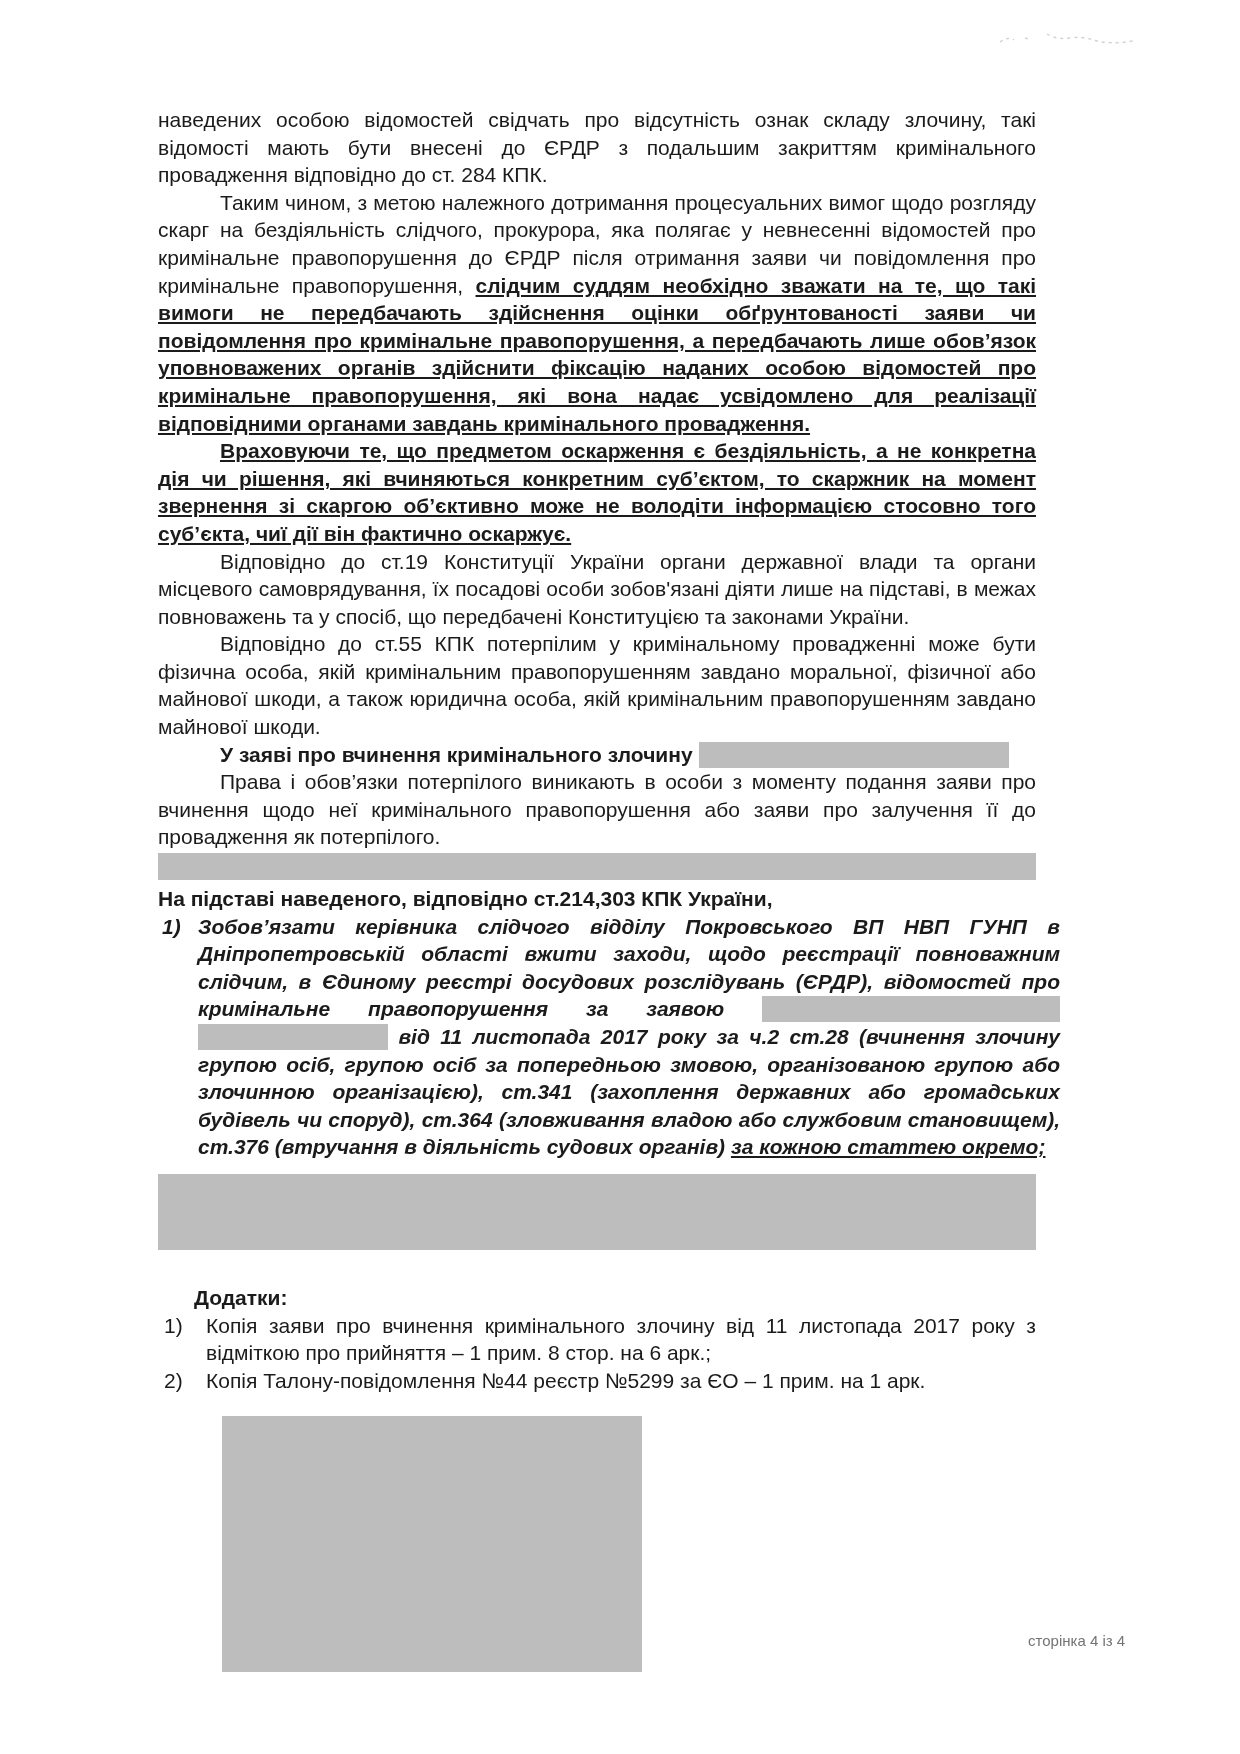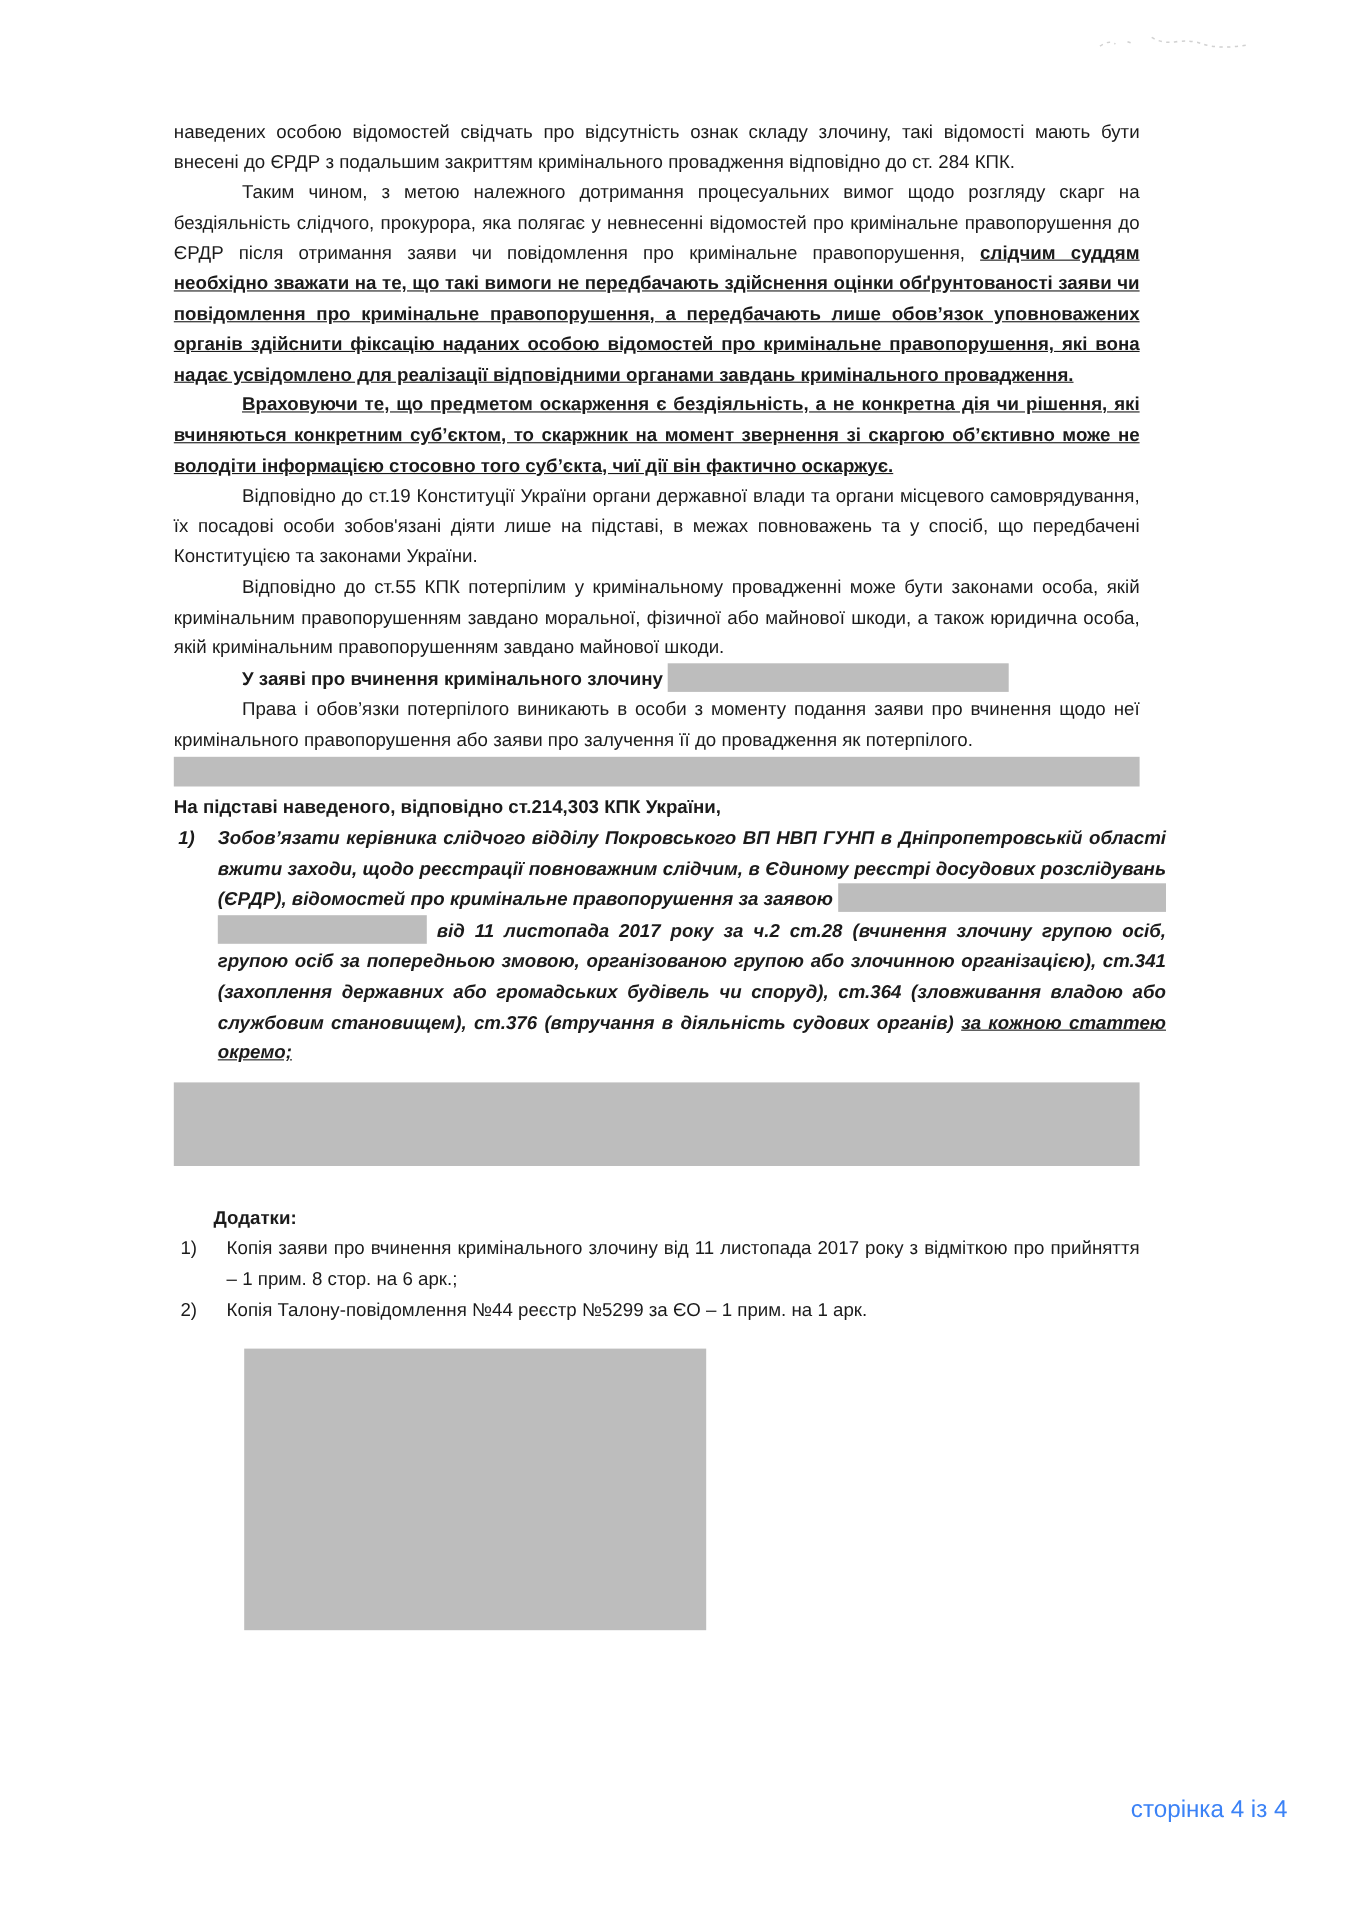--- a/index.html
+++ b/index.html
@@ -9,21 +9,21 @@
     margin:0 auto;
     background:#ffffff;
     font-family:"Liberation Sans", sans-serif;
     color:#1b1b1b;
     overflow:hidden;
   }
   .content {
     position:absolute;
     left:158px; top:106px;
     width:878px;
-    font-size:17px;
+    font-size:21px;
     line-height:27.6px;
     text-align:justify;
   }
   p { margin:0; }
   .indent { text-indent:62px; }
   .emph { font-weight:bold; text-decoration:underline; }
   .bold { font-weight:bold; }
 
   
   .redact { background:#bdbdbd; }
@@ -49,22 +49,22 @@
   .request-item .body { flex:1; text-align:justify; }
 
   .attachments-heading { margin-top:34px; margin-left:36px; font-weight:bold; }
   .attachment { display:flex; }
   .attachment .num  { flex:0 0 42px; padding-left:6px; }
   .attachment .body { flex:1; text-align:justify; }
 
   .page-footer {
     position:absolute;
     top:1632px; left:1028px;
-    font-size:22px;
-    color:#3b82f6;
+    font-size:15px;
+    color:#737373;
     white-space:nowrap;
   }
 
   .scan-noise {
     position:absolute; top:24px; left:995px;
     width:150px; height:30px; opacity:0.45;
   }
 </style>
 </head>
 <body>
@@ -78,21 +78,21 @@
   <div class="content" style="color: rgb(27, 27, 27);">
 
     <p>наведених особою відомостей свідчать про відсутність ознак складу злочину, такі відомості мають бути внесені до ЄРДР з подальшим закриттям кримінального провадження відповідно до ст. 284 КПК.</p>
 
     <p class="indent"><span>Таким чином, з метою належного дотримання процесуальних вимог щодо розгляду скарг на бездіяльність слідчого, прокурора, яка полягає у невнесенні відомостей про кримінальне правопорушення до ЄРДР після отримання заяви чи повідомлення про кримінальне правопорушення, </span><span class="emph">слідчим суддям необхідно зважати на те, що такі вимоги не передбачають здійснення оцінки обґрунтованості заяви чи повідомлення про кримінальне правопорушення, а передбачають лише обов’язок уповноважених органів здійснити фіксацію наданих особою відомостей про кримінальне правопорушення, які вона надає усвідомлено для реалізації відповідними органами завдань кримінального провадження.</span></p>
 
     <p class="indent"><span class="emph">Враховуючи те, що предметом оскарження є бездіяльність, а не конкретна дія чи рішення, які вчиняються конкретним суб’єктом, то скаржник на момент звернення зі скаргою об’єктивно може не володіти інформацією стосовно того суб’єкта, чиї дії він фактично оскаржує.</span></p>
 
     <p class="indent">Відповідно до ст.19 Конституції України  органи державної влади та органи місцевого самоврядування, їх посадові особи зобов'язані діяти лише на підставі, в межах повноважень та у спосіб, що передбачені Конституцією та законами України.</p>
 
-    <p class="indent">Відповідно до ст.55 КПК потерпілим у кримінальному провадженні може бути законами особа, якій кримінальним правопорушенням завдано моральної, фізичної або майнової шкоди, а також юридична особа, якій кримінальним правопорушенням завдано майнової шкоди.</p>
+    <p class="indent">Відповідно до ст.55 КПК потерпілим у кримінальному провадженні може бути фізична особа, якій кримінальним правопорушенням завдано моральної, фізичної або майнової шкоди, а також юридична особа, якій кримінальним правопорушенням завдано майнової шкоди.</p>
 
     <p class="indent"><span class="bold">У заяві про вчинення кримінального злочину</span> <span class="redact redact-inline w310" style="background-color: rgb(189, 189, 189);"></span></p>
 
     <p class="indent">Права і обов’язки потерпілого виникають в особи з моменту подання заяви про вчинення щодо неї кримінального правопорушення або заяви про залучення її до провадження як потерпілого.</p>
 
     <div class="redact redact-bar" style="background-color: rgb(189, 189, 189);"></div>
 
     <p class="law-basis">На підставі наведеного, відповідно ст.214,303 КПК України,</p>
 
 

